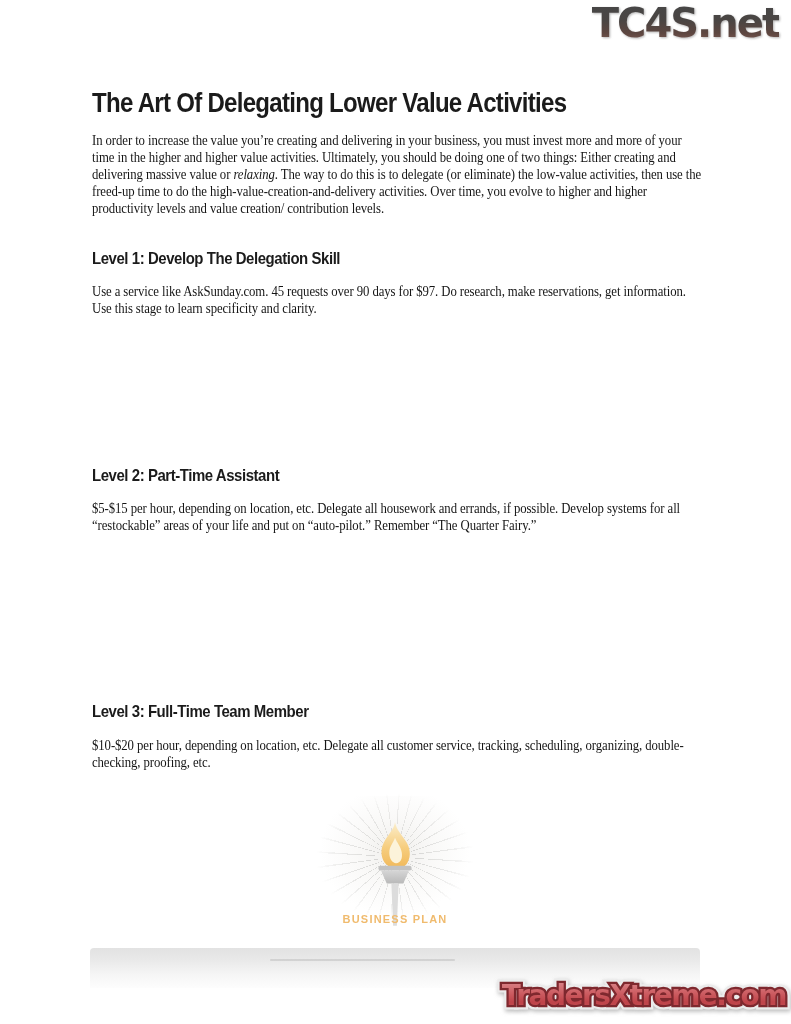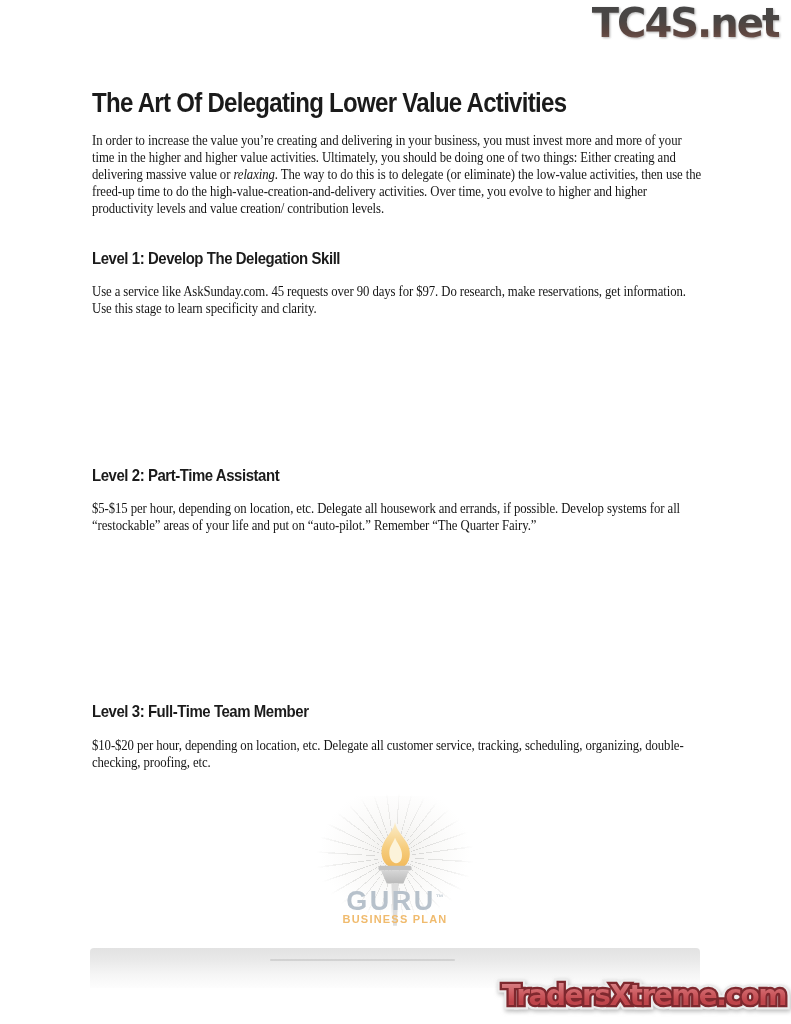--- a/index.html
+++ b/index.html
@@ -157,21 +157,20 @@
           <stop offset="0" stop-color="#d6d6d6"></stop>
             <stop offset="1" stop-color="#b9b9b9"></stop>
         </linearGradient>
       </defs>
       <path d="M28 4 C27 11 21 16 17 24 C13.5 31 14.5 40 20 45 C26 50.6 36 50 40 43 C44 36 42.5 28 38 21.5 C33.5 15 29.5 11 28 4 Z" fill="url(#flameg)"></path>
       <path d="M28 19 C26.5 24 22.5 27 22.5 33.5 C22.5 39.5 25.5 43.5 29 43.5 C33.5 43.5 35.5 39 34.5 33 C33.6 27.4 30 24 28 19 Z" fill="#fcf3da"></path>
       <rect x="12" y="46" width="32" height="4.5" rx="2" fill="#c2c2c2"></rect>
       <path d="M14.5 50.5 L41.5 50.5 L36 63 L20 63 Z" fill="url(#cupg)"></path>
       <path d="M24.5 63 L31.5 63 L29.8 104 L26.2 104 Z" fill="#dcdcdc"></path>
     </svg>
-    <div class="wordmark"><span>GURU</span><span class="tm">™</span></div>
     <div class="subtitle">BUSINESS PLAN</div>
   </div>
 
   <div class="footer-bar"></div>
   <div class="footer-line"></div>
 
   <div class="traders">
     <span class="t-glow">TradersXtreme.com</span>
     <span class="t-outline">TradersXtreme.com</span>
     <span class="t-fill">TradersXtreme.com</span>

